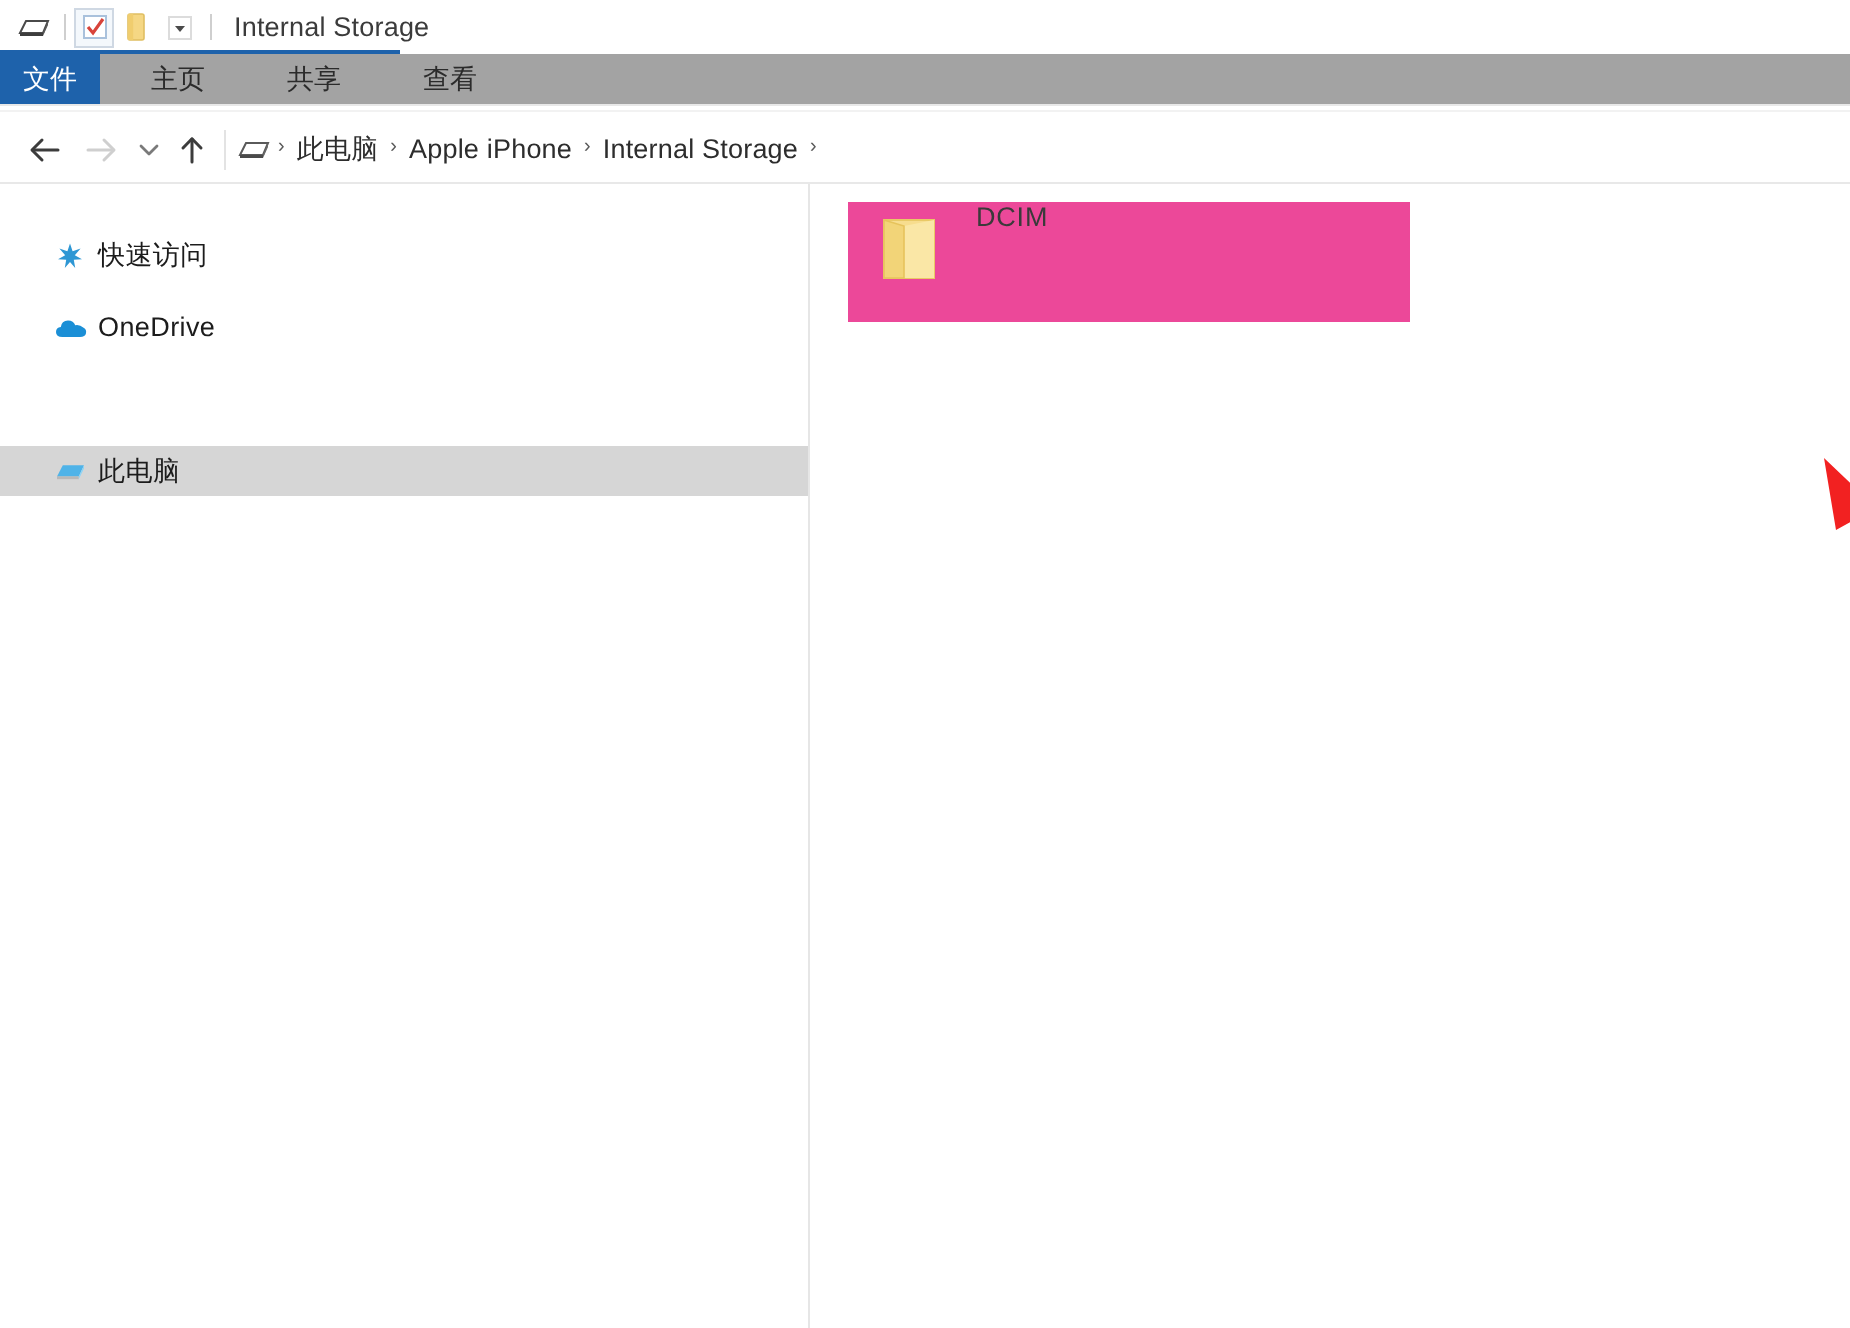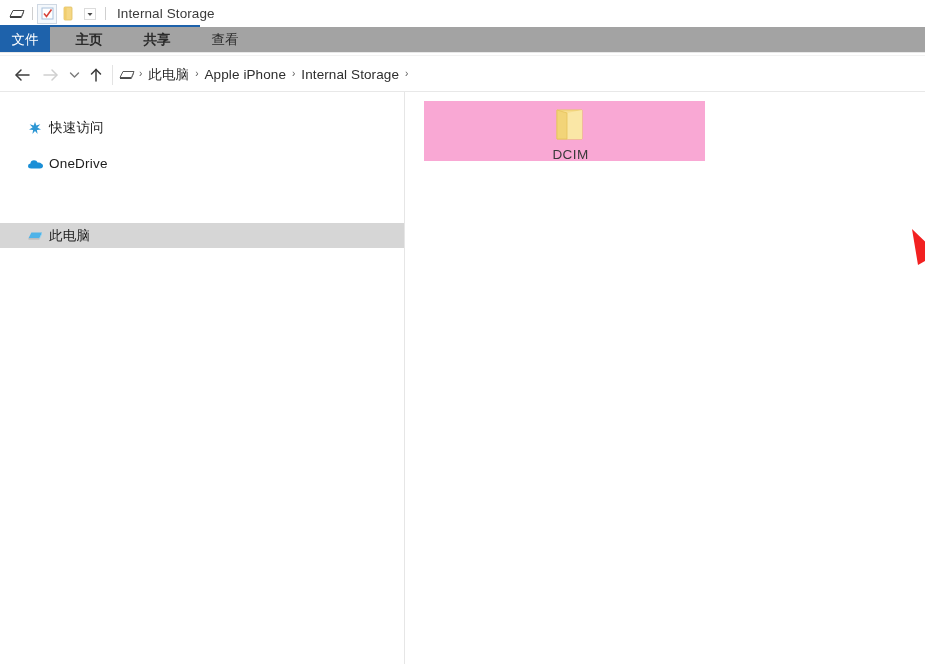--- a/index.html
+++ b/index.html
@@ -78,22 +78,22 @@
     font-size: 13.5px;
     color: #2b2b2b;
     cursor: default;
     padding: 0 2px;
   }
   .tab-file {
     width: 50px;
     background: #1e62ab;
     color: #ffffff;
   }
-  .tab-home  { width: 62px; margin-left: 8px; font-weight: bold; }
-  .tab-share { width: 62px; margin-left: 6px; font-weight: bold; }
+  .tab-home  { width: 62px; margin-left: 8px; }
+  .tab-share { width: 62px; margin-left: 6px; }
   .tab-view  { width: 62px; margin-left: 6px; }
 
   .ribbon-line {
     position: absolute;
     left: 0; top: 52px;
     width: 925px; height: 1px;
     background: #e8e8e8;
   }
   .ribbon-line2 {
     position: absolute;
@@ -189,24 +189,22 @@
     left: 406px; top: 92px;
     width: 519px; height: 572px;
     background: #ffffff;
   }
 
   
   .tile {
     position: absolute;
     left: 18px; top: 9px;
     width: 281px; height: 60px;
-    background: #f9a8d4;
-    display: flex;
-    align-items: center;
-    flex-direction: column;
+    background: #ec4899;
+    display: flex;
   }
   .tile-folder {
     width: 46px; height: 46px;
     margin-left: 6px;
     flex: none;
     display: flex; align-items: center; justify-content: center;
   }
   .tile-label {
     font-size: 13.5px;
     color: #3a3a3a;

